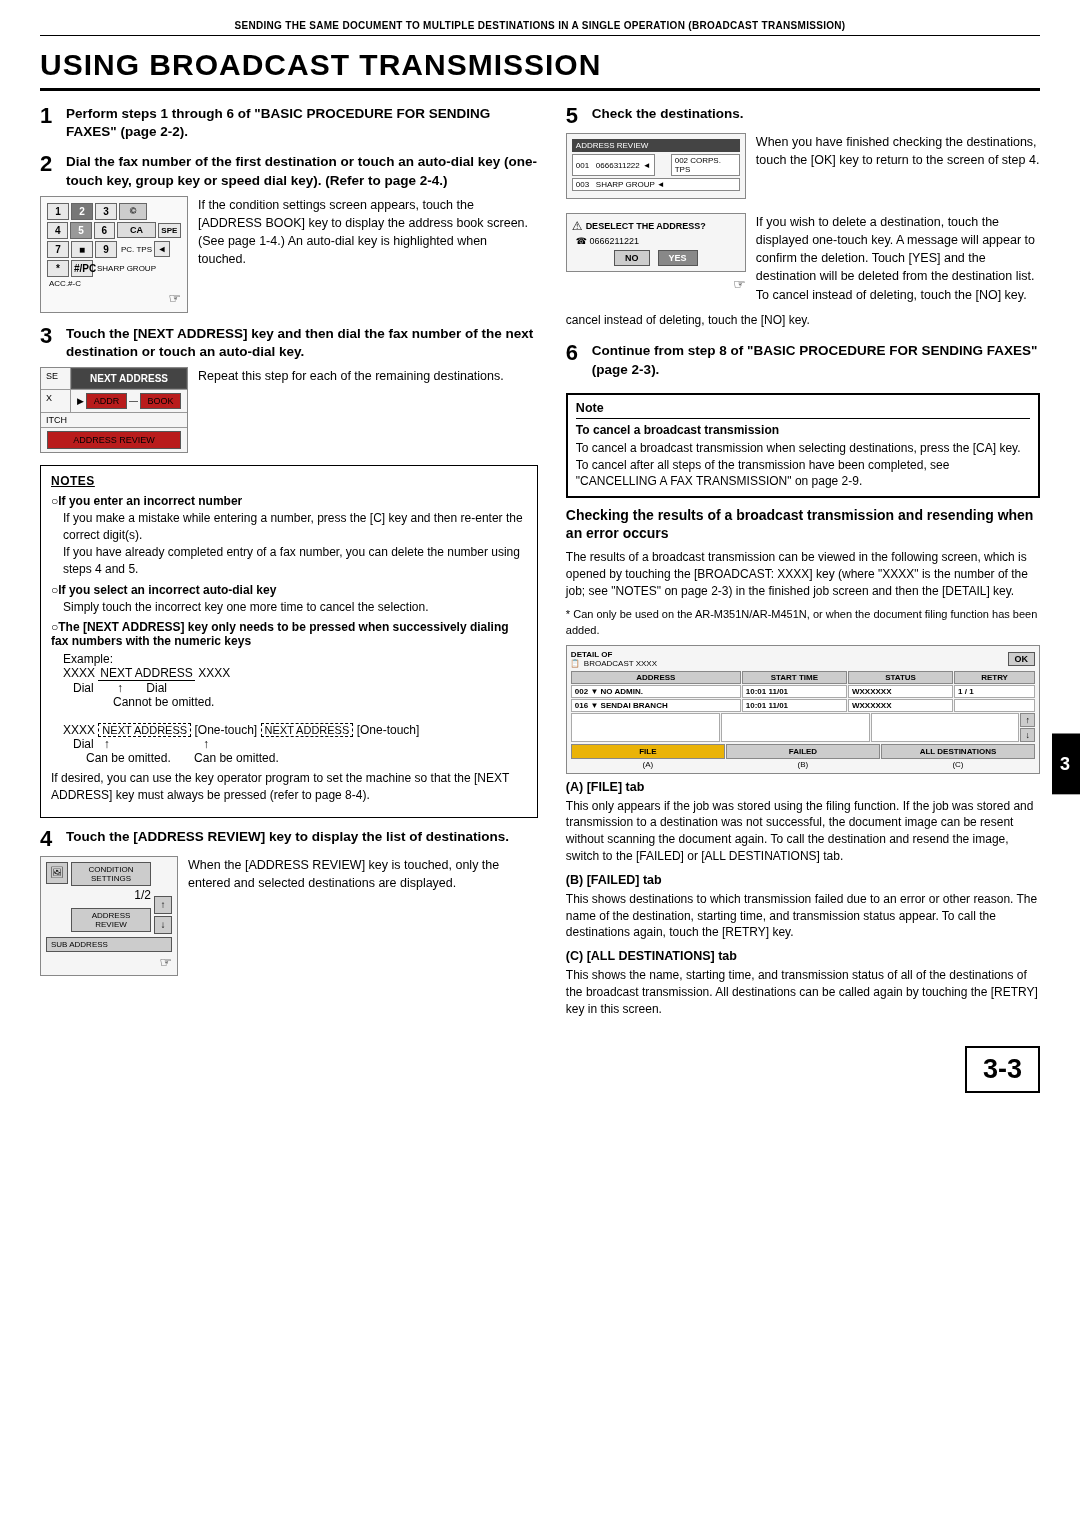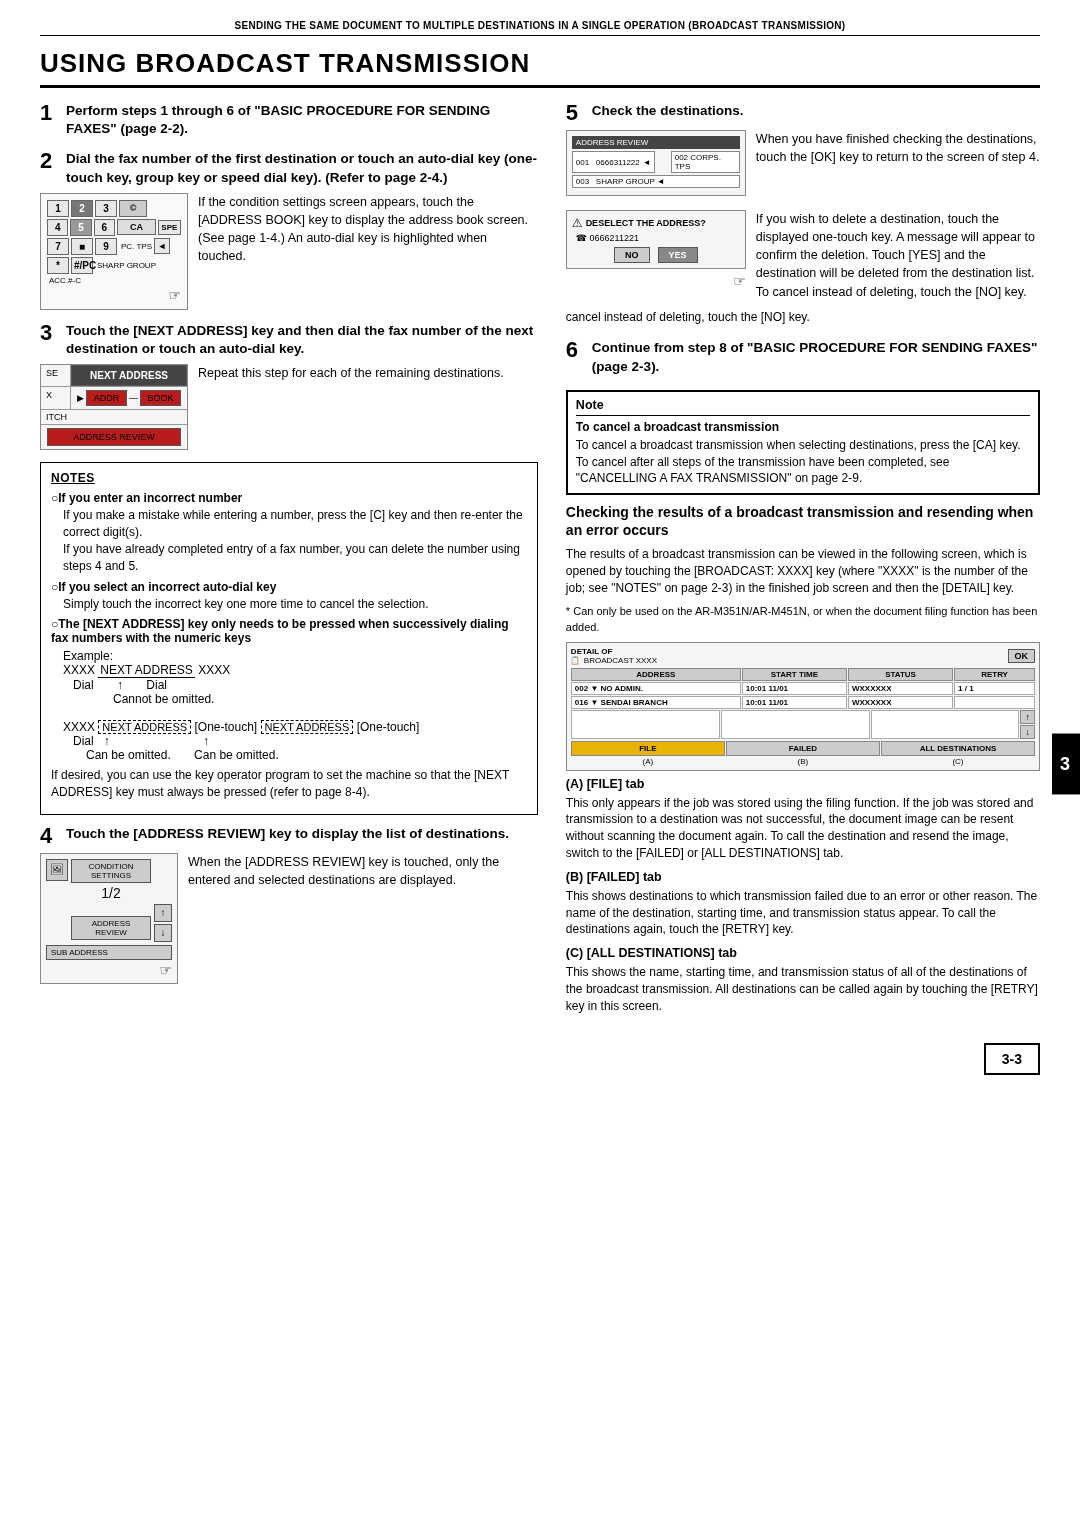--- a/index.html
+++ b/index.html
@@ -17,21 +17,21 @@
       text-align: center;
       font-size: 10px;
       font-weight: bold;
       border-bottom: 1px solid #000;
       padding-bottom: 4px;
       margin-bottom: 12px;
       letter-spacing: 0.3px;
     }
 
     .page-title {
-      font-size: 26px;
+      font-size: 30px;
       font-weight: 900;
       border-bottom: 3px solid #000;
       padding-bottom: 6px;
       margin-bottom: 14px;
       letter-spacing: 1px;
     }
 
     .two-col {
       display: flex;
       gap: 28px;
@@ -350,21 +350,21 @@
       margin-bottom: 8px;
     }
 
     .bottom-right {
       display: flex;
       justify-content: flex-end;
       margin-top: 20px;
     }
 
     .page-num {
-      font-size: 14px;
+      font-size: 27px;
       font-weight: 900;
       border: 2px solid #000;
       padding: 6px 16px;
     }
 
     
     .side-tab {
       position: fixed;
       right: 0;
       top: 50%;
@@ -507,21 +507,21 @@
       </div>
       <div class="step-body">
 
         <div class="addr-review-box">
           <div style="display:flex; align-items:stretch; margin-bottom:3px;">
             <div style="display:flex; flex-direction:column; margin-right:3px;">
               <div style="border:1px solid #555; background:#ccc; width:22px; height:22px; display:flex; align-items:center; justify-content:center; margin-bottom:2px; font-size:11px;">🖼</div>
             </div>
             <div style="flex:1;">
               <div style="border:1px solid #555; background:#ccc; padding:2px 4px; font-size:8px; text-align:center; margin-bottom:2px;">CONDITION<br>SETTINGS</div>
-              <div style="font-size:14px; text-align:center; margin-bottom:15px;">1/2</div>
+              <div style="font-size:12px; text-align:right; margin-bottom:6px;">1/2</div>
               <div style="border:1px solid #555; background:#ccc; padding:2px 4px; font-size:8px; text-align:center; margin-bottom:2px;">ADDRESS REVIEW</div>
             </div>
             <div style="display:flex; flex-direction:column; justify-content:flex-end; margin-left:3px;">
               <div style="border:1px solid #555; background:#ccc; width:18px; height:18px; display:flex; align-items:center; justify-content:center; margin-bottom:2px; font-size:10px;">↑</div>
               <div style="border:1px solid #555; background:#ccc; width:18px; height:18px; display:flex; align-items:center; justify-content:center; font-size:10px;">↓</div>
             </div>
           </div>
           <div style="border:1px solid #555; background:#ccc; padding:2px 4px; font-size:8px; text-align:left;">SUB ADDRESS</div>
           <div style="text-align:right; font-size:14px; margin-top:2px;">☞</div>
         </div>

